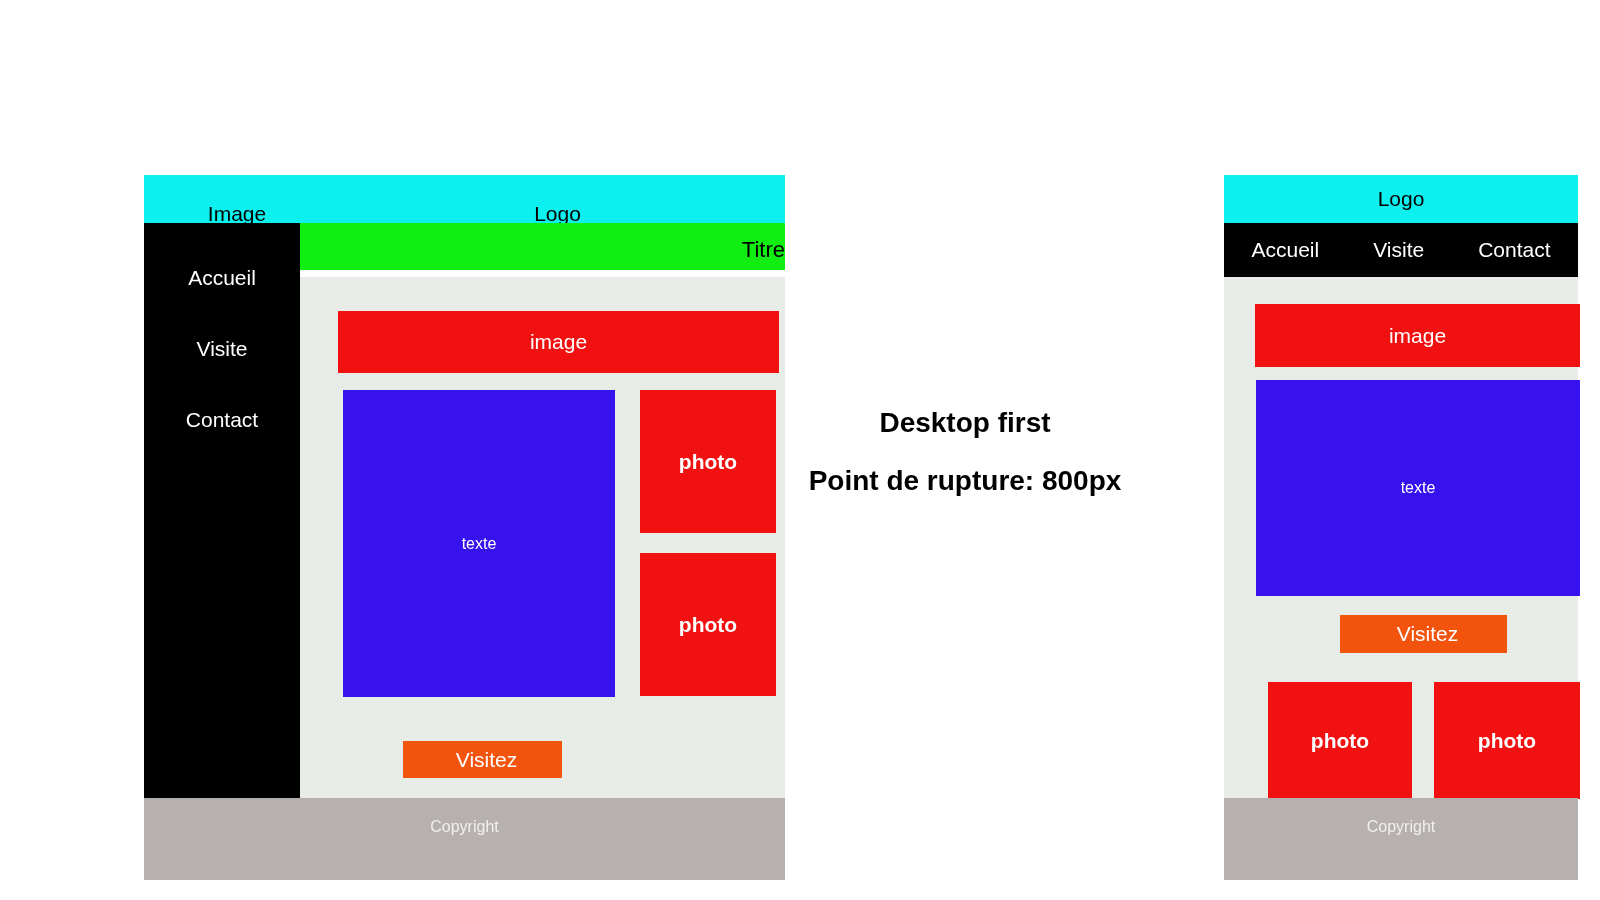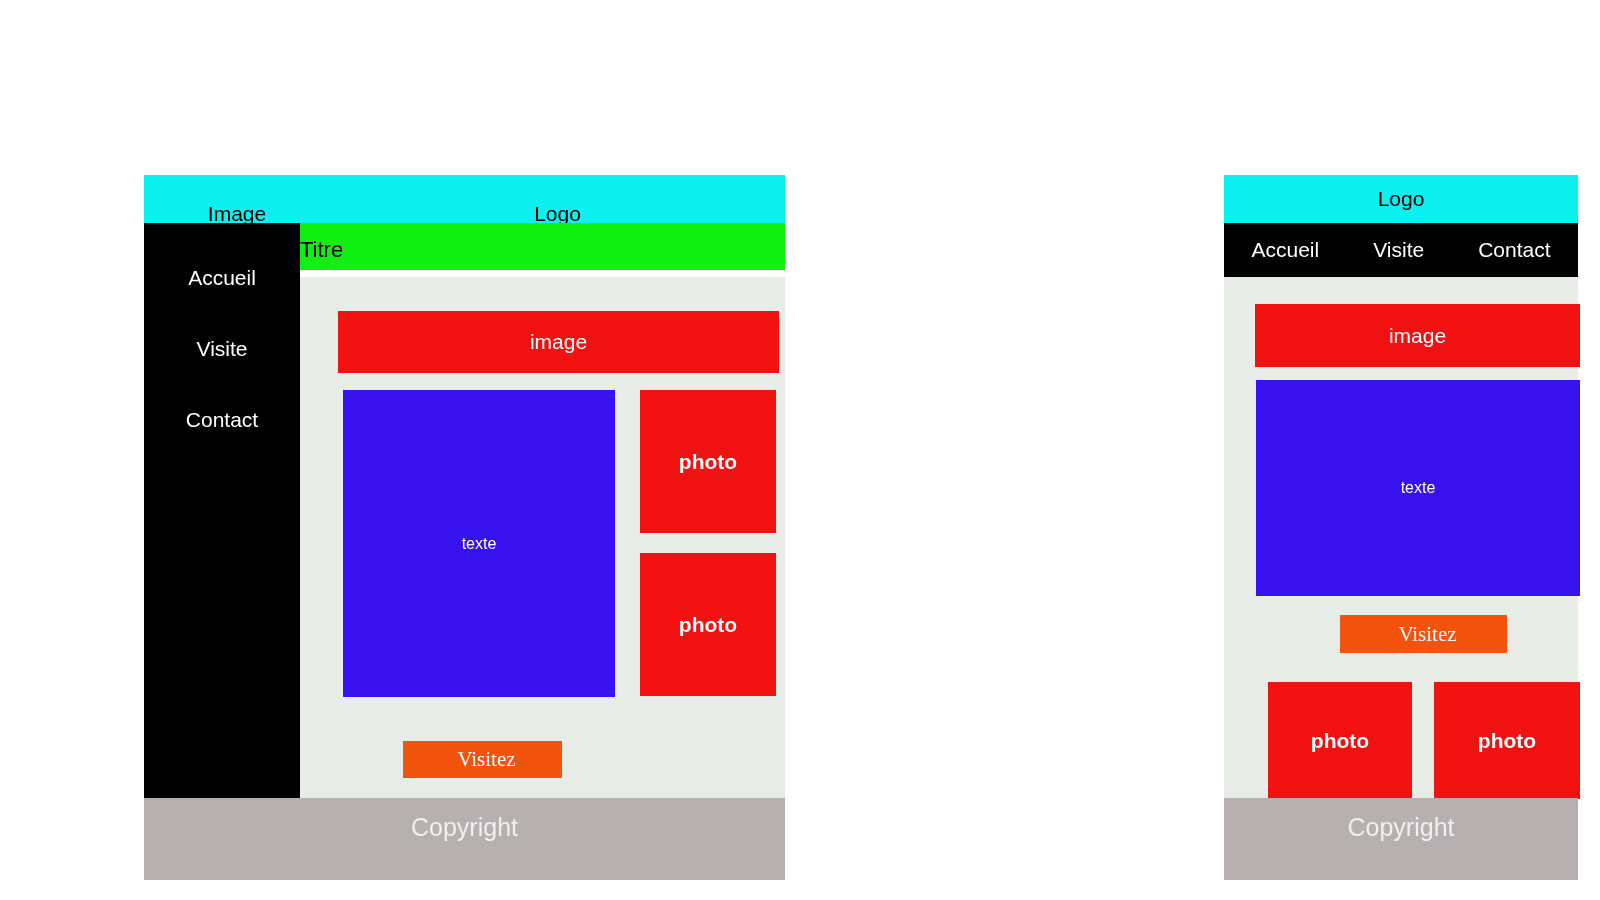--- a/index.html
+++ b/index.html
@@ -6,31 +6,31 @@
   html,body { width:1600px; height:900px; background:#ffffff; overflow:hidden; }
   body { font-family:"Liberation Sans","DejaVu Sans",sans-serif; }
   .canvas { position:relative; width:1600px; height:900px; background:#fff; }
   .mock { position:absolute; }
   .abs { position:absolute; }
 
   
   .banner { background:var(--red); color:var(--text-light); display:flex; align-items:center; justify-content:center; font-size:21px; }
   .textblock { background:var(--blue); color:var(--text-light); display:flex; align-items:center; justify-content:center; font-size:16px; }
   .photo { background:var(--red); color:var(--text-light); display:flex; align-items:center; justify-content:center; font-size:21px;font-weight:bold; }
-  .cta { background:var(--orange); color:var(--text-light); border:none; font-family:Liberation Serif, serif; font-size:21px; text-align:center; cursor:pointer;padding-left:8px; }
-  .foot { background:var(--footer-gray); color:#f2efef; text-align:center; font-size:25px; line-height:58px; }
+  .cta { background:var(--orange); color:var(--text-light); border:none; font-family:Liberation Sans, sans-serif; font-size:21px; text-align:center; cursor:pointer;padding-left:8px; }
+  .foot { background:var(--footer-gray); color:#f2efef; text-align:center; font-size:16px; line-height:58px; }
 
   
   .desktop { left:69px; top:100px; width:641px; height:705px; }
   .d-hdr  { left:0; top:0; width:641px; height:48px; background:var(--cyan); display:flex; color:var(--text-dark); font-size:21px; }
   .d-hdr .hdr-image { width:156px; text-align:center; line-height:48px; }
   .d-hdr .hdr-logo  { flex:1; text-align:center; line-height:48px; }
   .d-sidebar { left:0; top:48px; width:156px; height:575px; background:var(--sidebar-black); padding-top:12px; }
   .side-link { display:block; height:56px; line-height:56px; text-align:center; color:var(--text-light); font-size:21px; text-decoration:none; }
-  .d-titlebar { left:156px; top:48px; width:485px; height:47px; background:var(--green); color:var(--text-dark); text-align:left; line-height:54px; font-size:22px; }
+  .d-titlebar { left:156px; top:48px; width:485px; height:47px; background:var(--green); color:var(--text-dark); text-align:right; line-height:54px; font-size:22px; }
   .d-content { left:156px; top:102px; width:485px; height:521px; background:var(--content-bg); }
   .d-banner { left:23px; top:19px;  width:441px; height:62px; }
   .d-text   { left:28px; top:98px;  width:272px; height:307px; }
   .d-p1     { left:325px; top:98px; width:136px; height:143px; }
   .d-p2     { left:325px; top:261px; width:136px; height:143px; }
   .d-cta    { left:88px; top:449px; width:159px; height:37px; }
   .d-foot   { left:0; top:623px; width:641px; height:82px; }
 
   
   .annotation { position:absolute; left:700px; top:326px; width:410px; text-align:center; color:#000; font-weight:bold; font-size:28px; line-height:43px; }
@@ -71,20 +71,24 @@
       <div class="abs banner d-banner">image</div>
       <div class="abs textblock d-text">texte</div>
       <div class="abs photo d-p1">photo</div>
       <div class="abs photo d-p2">photo</div>
       <button class="abs cta d-cta">Visitez</button>
     </div>
 
     <footer class="abs foot d-foot">Copyright</footer>
   </section>
 
+  <div class="annotation">
+    <div>Desktop first</div>
+    <div>Point de rupture: 800px</div>
+  </div>
 
   <section class="mock mobile">
     <div class="abs m-hdr">Logo</div>
 
     <nav class="abs m-nav">
       <a>Accueil</a>
       <a>Visite</a>
       <a>Contact</a>
     </nav>
 

